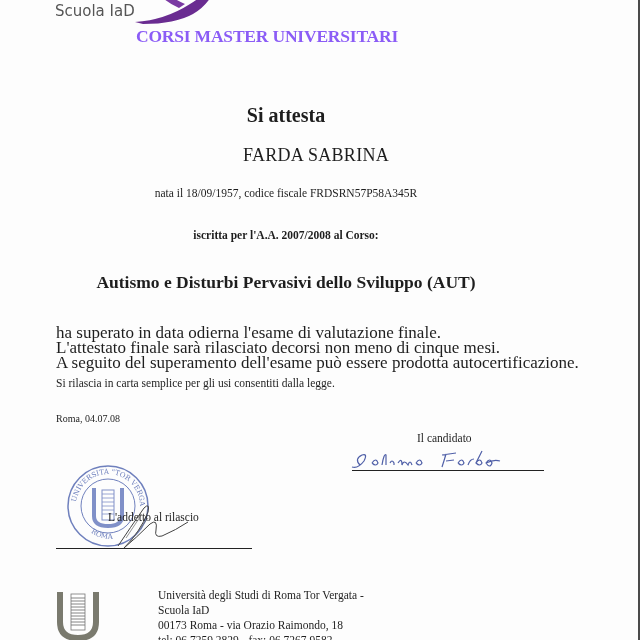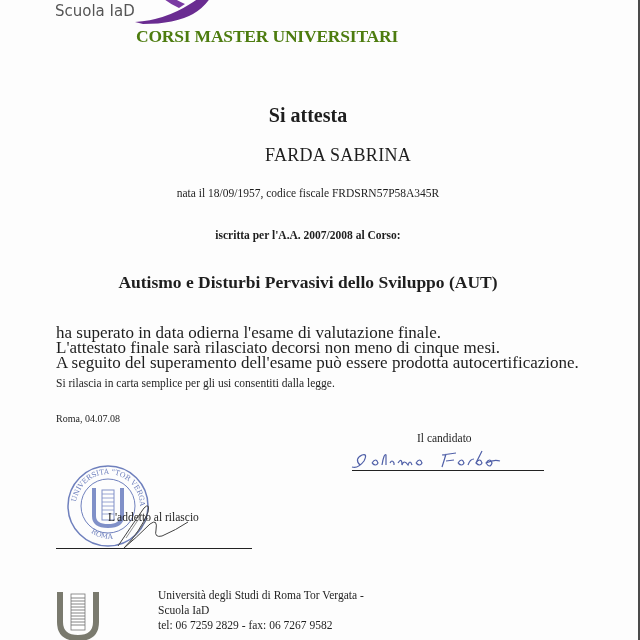--- a/index.html
+++ b/index.html
@@ -7,22 +7,22 @@
       width: 640px; height: 640px; overflow: hidden;
       background: #fdfdfd;
       position: relative;
       font-family: "Liberation Serif", serif;
       color: #1e1e1e;
     }
     .right-edge { position: absolute; right: 0; top: 0; width: 2px; height: 640px; background: #4a4a4a; }
     .abs { position: absolute; white-space: nowrap; }
     .scuola-logo-text { left: 55px; top: 2px; font-family: "DejaVu Sans", sans-serif; font-size: 15px; color: #555; }
     .swoosh { left: 135px; top: -6px; width: 90px; height: 30px; }
-    .header-title { left: 136px; top: 26px; font-size: 17.5px; font-weight: bold; color: #4d7c0f; letter-spacing: -0.2px; }
-    .center { left: 0; width: 572px; text-align: center; padding-left: 22px; }
+    .header-title { left: 136px; top: 26px; font-size: 17.5px; font-weight: bold; color: #8b5cf6; letter-spacing: -0.2px; }
+    .center { left: 0; width: 572px; text-align: center; }
     .si-attesta { top: 104px; font-size: 20px; font-weight: bold; }
     .name { top: 145px; font-size: 18px; letter-spacing: 0.3px; margin-left: 30px; }
     .birth { top: 187px; font-size: 11.5px; }
     .enrol { top: 229px; font-size: 11.5px; font-weight: bold; }
     .course { top: 272px; font-size: 17.5px; font-weight: bold; }
     .body-lines { left: 56px; top: 325px; font-size: 17px; line-height: 15px; }
     .legal { left: 56px; top: 377px; font-size: 11.5px; }
     .place-date { left: 56px; top: 413px; font-size: 10px; }
     .cand-label { left: 417px; top: 432px; font-size: 11.5px; }
     .cand-line { left: 352px; top: 470px; width: 192px; height: 1px; background: #222; }
@@ -105,14 +105,15 @@
       <line x1="15" y1="21" x2="29" y2="21"></line>
     <line x1="15" y1="24" x2="29" y2="24"></line>
       <line x1="15" y1="27" x2="29" y2="27"></line>
     <line x1="15" y1="30" x2="29" y2="30"></line>
       <line x1="15" y1="33" x2="29" y2="33"></line>
   </g>
 </svg>
 <div class="abs footer-text">
   <div>Università degli Studi di Roma Tor Vergata -</div>
   <div>Scuola IaD</div>
+  <div>00173 Roma - via Orazio Raimondo, 18</div>
   <div>tel: 06 7259 2829 - fax: 06 7267 9582</div>
 </div>
 
 </body></html>

